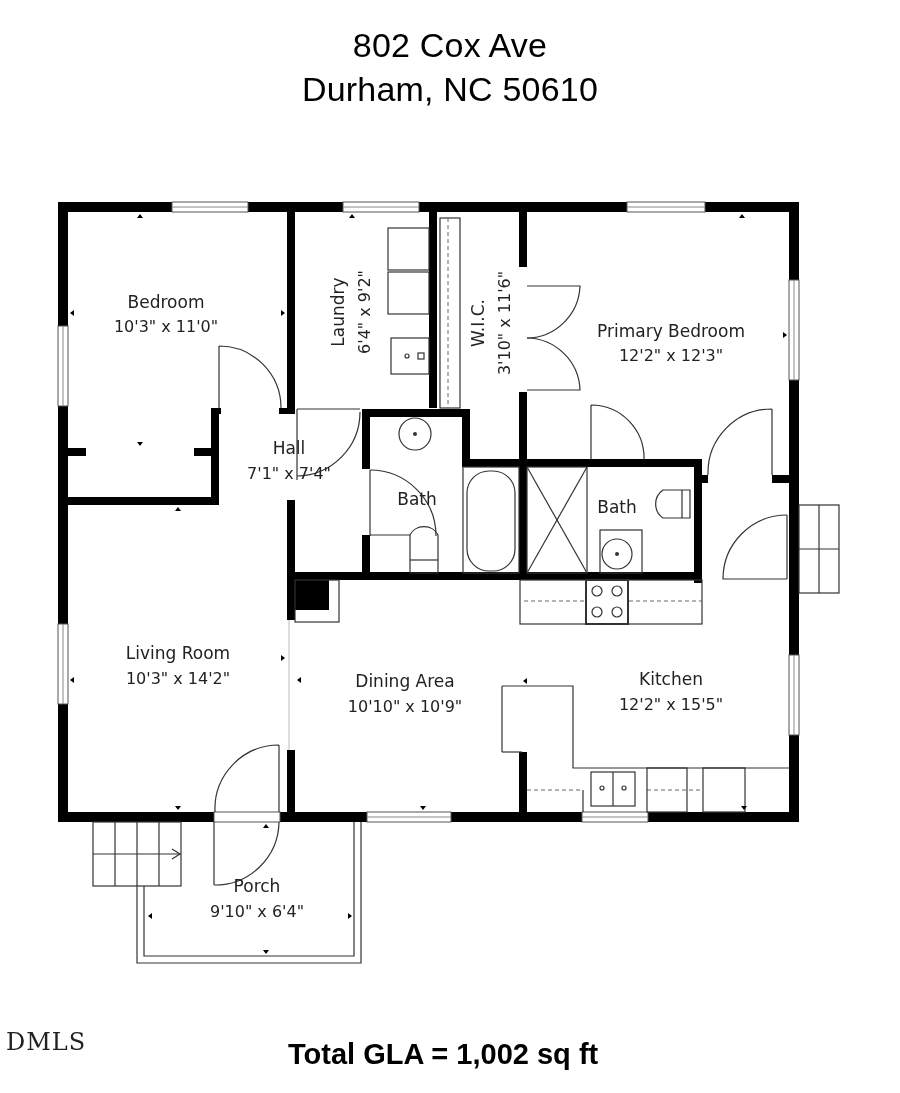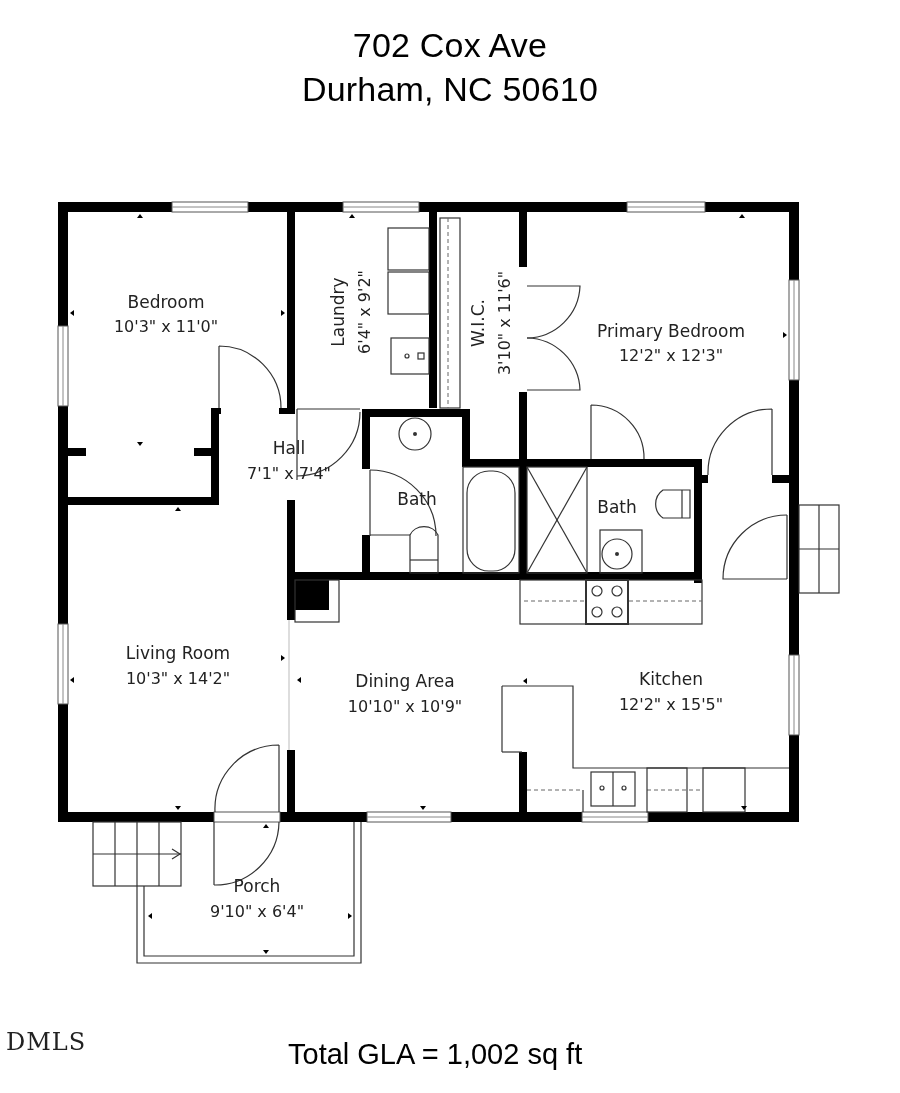--- a/index.html
+++ b/index.html
@@ -8,31 +8,31 @@
   .title { position: absolute; left: 0; width: 900px; text-align: center;
            font-family: "Liberation Sans", sans-serif; font-size: 34px; color: #000; letter-spacing: 0.2px; }
   .title.l1 { top: 26px; }
   .title.l2 { top: 70px; }
   svg.plan { position: absolute; left: 0; top: 0; }
   .room-label { font-family: "DejaVu Sans", sans-serif; font-size: 17px; fill: #222; }
   .room-dim { font-family: "DejaVu Sans", sans-serif; font-size: 16px; fill: #222; }
   .mls { position: absolute; left: 6px; top: 1028px; font-family: "DejaVu Serif", serif;
          font-size: 24px; color: #222; letter-spacing: 1px; font-weight: 200; }
   .total { position: absolute; left: 288px; top: 1038px; font-family: "Liberation Sans", sans-serif;
-           font-size: 29px; color: #000; font-weight: normal; }
+           font-size: 29px; color: #000; font-weight: bold; }
   .wall { fill: #000; }
   .thin { fill: none; stroke: #333; stroke-width: 1.2; }
   .win { fill: #fff; stroke: #555; stroke-width: 1; }
   .dash { fill: none; stroke: #666; stroke-width: 1; stroke-dasharray: 4 3; }
   .tri { fill: #000; }
 </style>
 </head>
 <body>
 
-<div class="title l1">702 Cox Ave</div>
+<div class="title l1">802 Cox Ave</div>
 <div class="title l2">Durham, NC 50610</div>
 
 <svg class="plan" width="900" height="1093" viewBox="0 0 900 1093">
 
   <g>
     <rect class="wall" x="58" y="202" width="741" height="10"></rect>
     <rect class="wall" x="58" y="202" width="10" height="620"></rect>
     <rect class="wall" x="58" y="812" width="741" height="10"></rect>
     <rect class="wall" x="789" y="202" width="10" height="620"></rect>
   </g>

